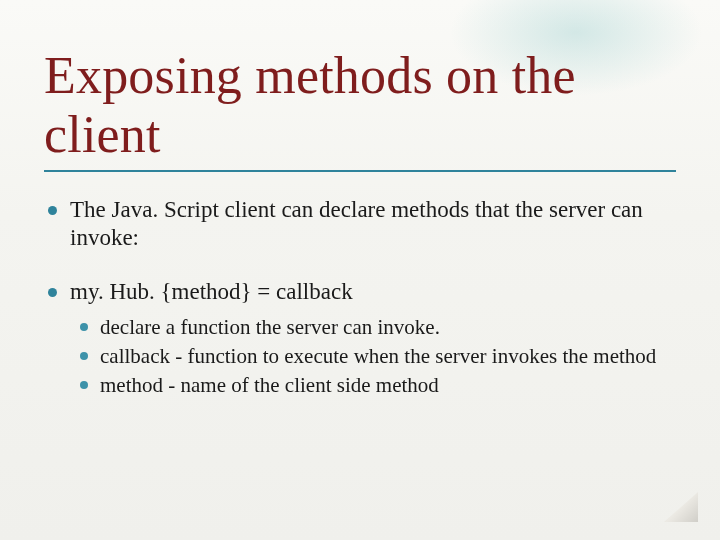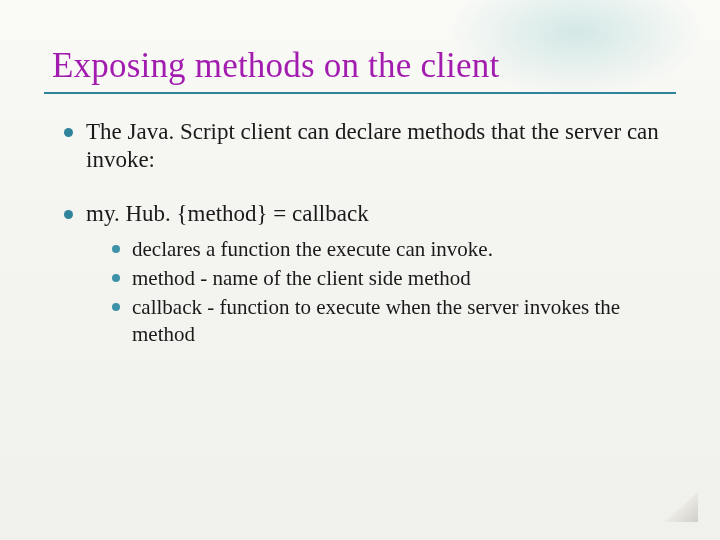--- a/index.html
+++ b/index.html
@@ -14,28 +14,28 @@
     padding:46px 44px 30px 44px;
     position:relative;
   }
   .corner{
     position:absolute;right:22px;bottom:18px;width:34px;height:30px;
     background:linear-gradient(135deg,#d8d8d2 0%,#eceae4 50%,#d0cec8 100%);
     clip-path:polygon(100% 0,100% 100%,0 100%);
     box-shadow:-2px -2px 4px rgba(0,0,0,.08);
   }
   h1{
-    margin:0 0 6px 8px;
+    margin:0 0 6px 0;
     font-weight:400;
-    font-size:35px;
-    color:#a21caf;
+    font-size:52px;
+    color:#7f1d1d;
     letter-spacing:.2px;
   }
   .rule{height:2px;background:#2f839b;margin:0 0 24px 0}
-  ul{margin:16px;padding:0;list-style:none}
+  ul{margin:0;padding:0;list-style:none}
   .lvl1>li{
     position:relative;
     padding:0 0 0 26px;
     margin:0 0 26px 0;
     font-size:23px;
     line-height:1.22;
   }
   .lvl1>li::before{
     content:"";position:absolute;left:4px;top:10px;
     width:9px;height:9px;border-radius:50%;
@@ -63,25 +63,25 @@
 <div class="rule"></div>
 
 <ul class="lvl1">
   <li>
     <span>The Java. Script client can declare methods that the server can invoke:</span>
   </li>
   <li>
     <b>my. Hub. {method} = callback</b>
     <ul class="lvl2">
       <li>
-        <span>declares a function the execute can invoke.</span>
+        <span>declare a function the server can invoke.</span>
+      </li>
+      <li>
+        <b>callback</b><span> - function to execute when the server invokes the method</span>
       </li>
       <li>
         <b>method</b><span> - name of the client side method</span>
-      </li>
-      <li>
-        <b>callback</b><span> - function to execute when the server invokes the method</span>
       </li>
     </ul>
   </li>
 </ul>
 
 <div class="corner"></div>
 
 </body></html>

